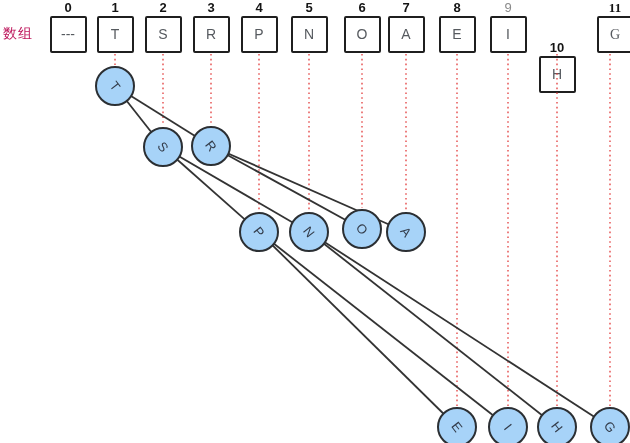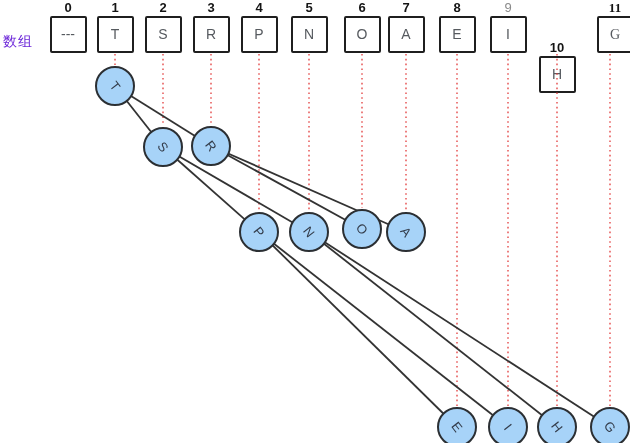--- a/index.html
+++ b/index.html
@@ -1,23 +1,22 @@
 <!DOCTYPE html>
 <html><head>
 <meta charset="utf-8">
 <style>
   html,body{margin:0;padding:0;background:#fff;}
   .stage{
     position:relative;width:630px;height:443px;background:#ffffff;
     font-family:"Liberation Sans","DejaVu Sans",sans-serif;overflow:hidden;
   }
   .side-label{
-    position:absolute;left:3px;top:25px;font-size:14px;color:#6d28d9;
+    position:absolute;left:3px;top:25px;font-size:14px;color:#be185d;
     letter-spacing:1px;
-    margin-top:8px;
   }
   .array-row{position:absolute;left:0;top:0;width:100%;height:60px;}
   .cell{position:absolute;top:0;width:42px;text-align:center;}
   .idx{font-size:13px;font-weight:bold;color:#141414;height:16px;line-height:15px;}
   .idx.muted{color:#8a8a8a;font-weight:normal;}
   .box{
     width:33px;height:33px;border:2px solid #1f1f1f;border-radius:2px;
     margin:0 auto;line-height:33px;font-size:14px;color:#565a5f;background:#fff;
   }
   svg.tree{position:absolute;left:0;top:0;}

